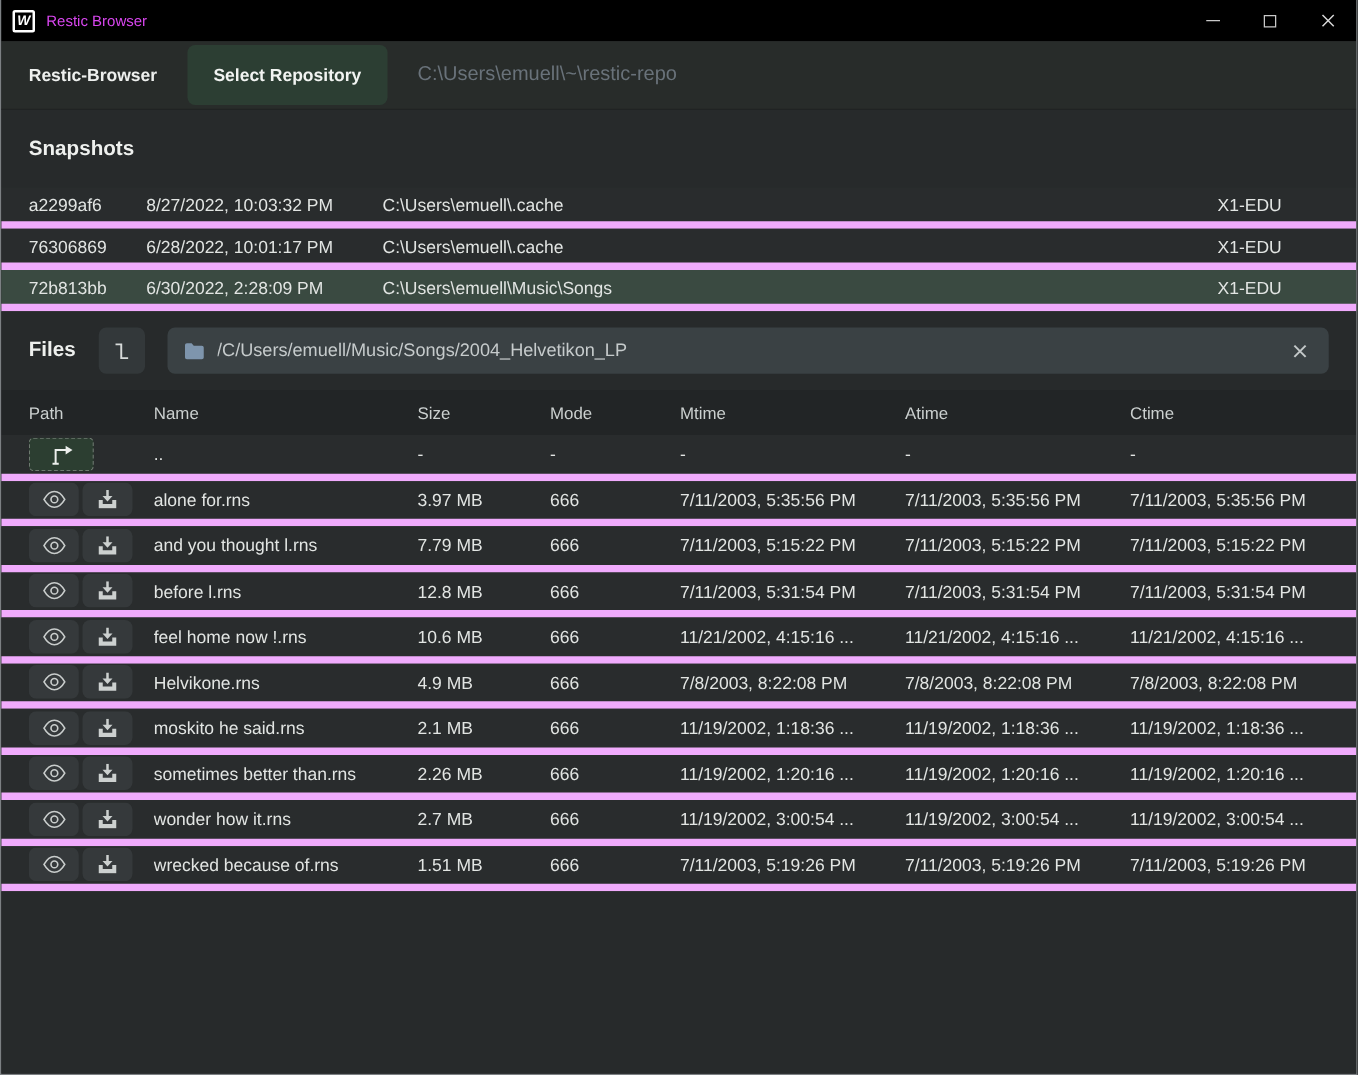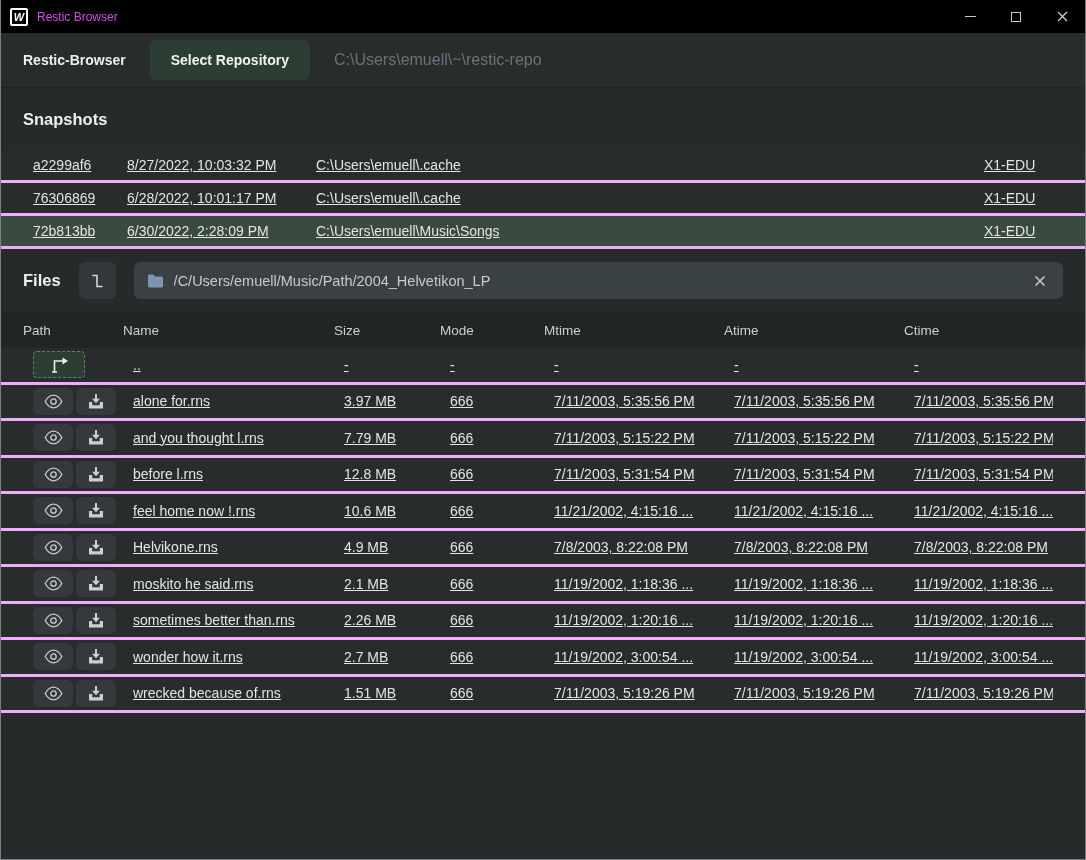--- a/index.html
+++ b/index.html
@@ -48,45 +48,44 @@
     display:flex; align-items:center;
     padding:0 22px; gap:24px;
     border-bottom:1px solid #202323;
   }
   .app-title { font-size:14px; font-weight:bold; color:#eef0ee; }
   .select-repo-btn {
     background:#2c3e33; color:#f2f4f2;
     border:none; border-radius:6px;
     font-family:"Liberation Sans", sans-serif;
     font-size:14px; font-weight:bold;
-    height:40px; padding:4px 21px; cursor:pointer;
+    height:48px; padding:4px 21px; cursor:pointer;
   }
   .repo-path { color:#69727a; font-size:16px; }
 
   
   .section-band { display:flex; align-items:center; padding:0 22px; background:#272a2b; }
   .snapshots-band { height:62px; flex:0 0 62px; }
   .files-band { height:63px; flex:0 0 63px; gap:10px; }
   .section-title { font-size:16.5px; font-weight:bold; color:#eef0ee; }
 
   
   .thead {
     display:grid; align-items:center;
     padding:0 22px;
     background:#222526;
     color:#cbd0cf; font-size:13.5px;
   }
   .trow {
     display:grid; align-items:center;
-    padding:0 32px;
+    padding:0 22px;
     background:#292c2d;
-    border-bottom:3px solid #f0abfc;
+    border-bottom:6px solid #f0abfc;
     font-size:14px; color:#e2e5e3;
     white-space:nowrap;
-    text-decoration:underline;
   }
   .trow > div { overflow:hidden; }
 
   
   .snap-grid { grid-template-columns:94px 189px 335px 333px minmax(0,1fr); }
   .snap-head { height:40px; flex:0 0 40px; }
   .snap-row { height:33px; cursor:pointer; }
   .snap-row.selected { background:#3a4a41; }
 
   
@@ -190,21 +189,21 @@
     <span class="section-title">Files</span>
     <button class="tool-btn">
       <svg width="22" height="22" viewBox="0 0 24 24">
         <path d="M7 6 H12 V18 H18" fill="none" stroke="#d7dad9" stroke-width="1.7"></path>
       </svg>
     </button>
     <div class="breadcrumb">
       <svg width="17" height="14" viewBox="0 0 17 14">
         <path d="M1 2.2 C1 1.2 1.6 .6 2.6 .6 H6.3 L8 2.6 H14.4 C15.4 2.6 16 3.2 16 4.2 V11.8 C16 12.8 15.4 13.4 14.4 13.4 H2.6 C1.6 13.4 1 12.8 1 11.8 Z" fill="#7e95ad"></path>
       </svg>
-      <span class="breadcrumb-path">/C/Users/emuell/Music/Path/2004_Helvetikon_LP</span>
+      <span class="breadcrumb-path">/C/Users/emuell/Music/Songs/2004_Helvetikon_LP</span>
       <button class="breadcrumb-clear">
         <svg width="12" height="12" viewBox="0 0 12 12">
             <path d="M1.5 1.5 L10.5 10.5 M10.5 1.5 L1.5 10.5" stroke="#c3c8c9" stroke-width="1.6"></path>
           </svg>
       </button>
     </div>
   </div>
 
   <div class="thead file-grid file-head">
     <div>Path</div>

